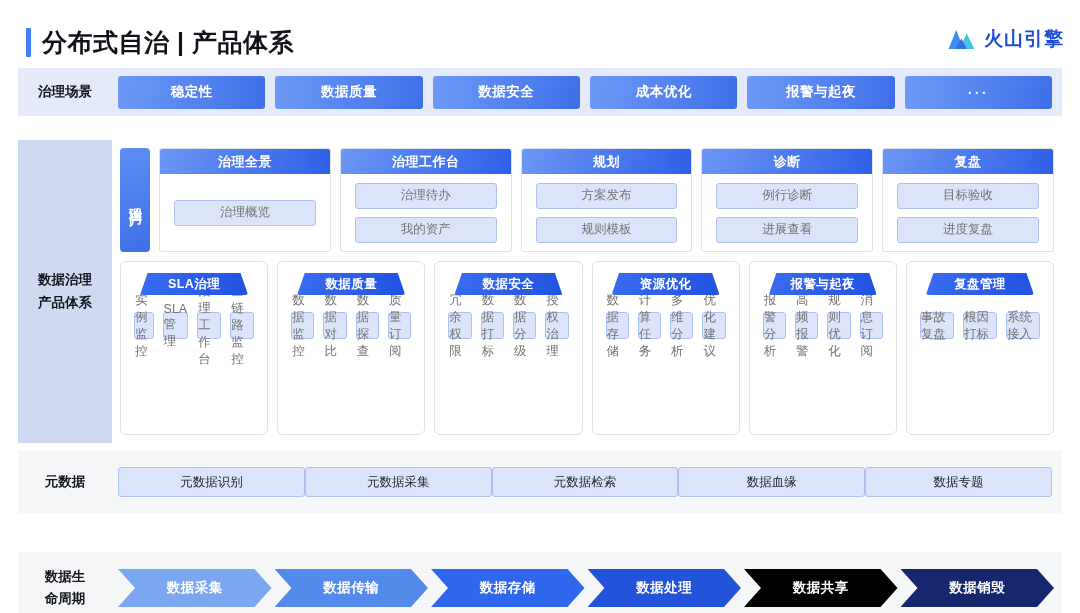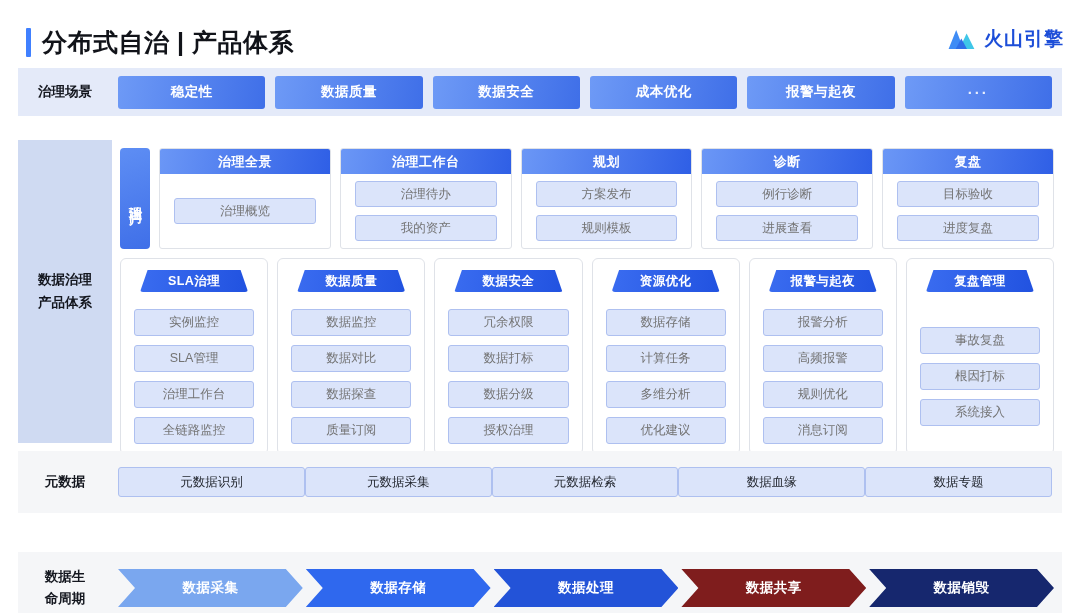--- a/index.html
+++ b/index.html
@@ -97,21 +97,21 @@
   }
   .dcard-head{
     height:22px;margin:8px auto;width:74%;
     display:flex;align-items:center;justify-content:center;
     color:#ffffff;font-size:12.5px;font-weight:bold;letter-spacing:.4px;
     background:linear-gradient(100deg,#3a6cf0 0%,#2152e0 100%);
     clip-path:polygon(7% 0,93% 0,100% 100%,0% 100%);
     border-radius:0 0 3px 3px;
   }
   .dcard-body{
-    flex:1;display:flex;flex-direction:column;justify-content:center;
+    flex:1;display:flex;flex-direction:row;justify-content:center;
     gap:9px;padding:9px 13px 10px 13px;
   }
   .dcard-body .pill{height:25px;font-size:12.5px;}
 
   
   #band-meta{top:451px;width:1044px;height:62px;background:#f5f6f8;}
   #band-meta .band-body{gap:0;padding:0 10px 0 6px;align-items:center;}
   .meta-btn{
     flex:1;height:28px;border-radius:3px;
     background:#dbe4fa;border:1px solid #aec0f0;
@@ -291,20 +291,21 @@
     </div>
   </div>
 
   <div class="band" id="band-life">
     <div class="band-label">
       <span>数据生</span>
       <span>命周期</span>
     </div>
     <div class="band-body">
       <div class="chev" style="background: rgb(122, 167, 239);">数据采集</div>
+      <div class="chev" style="background: rgb(84, 138, 236);">数据传输</div>
       <div class="chev" style="background: rgb(47, 104, 238);">数据存储</div>
       <div class="chev" style="background: rgb(35, 83, 216);">数据处理</div>
-      <div class="chev" style="background: #7f1d1d;">数据共享</div>
+      <div class="chev" style="background: #000000;">数据共享</div>
       <div class="chev" style="background: rgb(22, 39, 110);">数据销毁</div>
     </div>
   </div>
 
 </div>
 
 </body></html>

